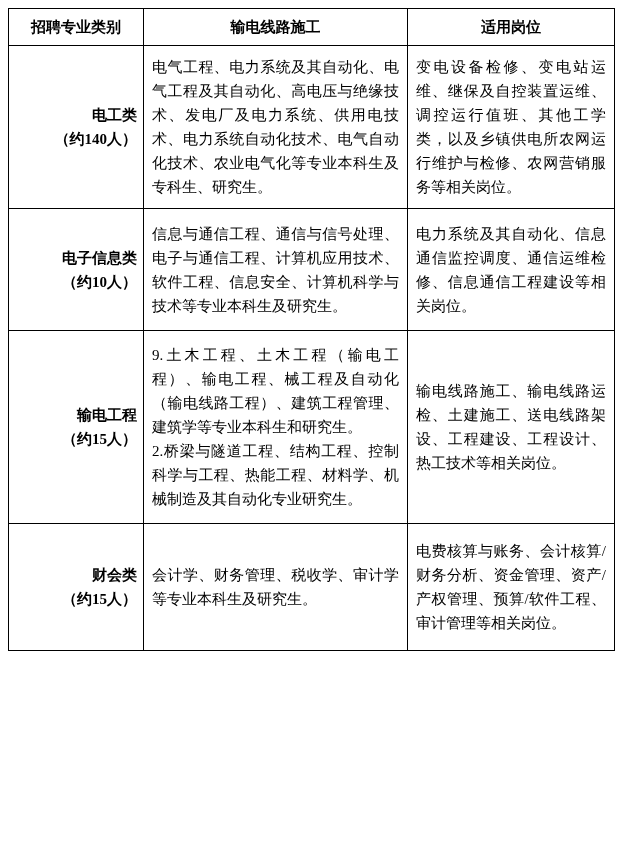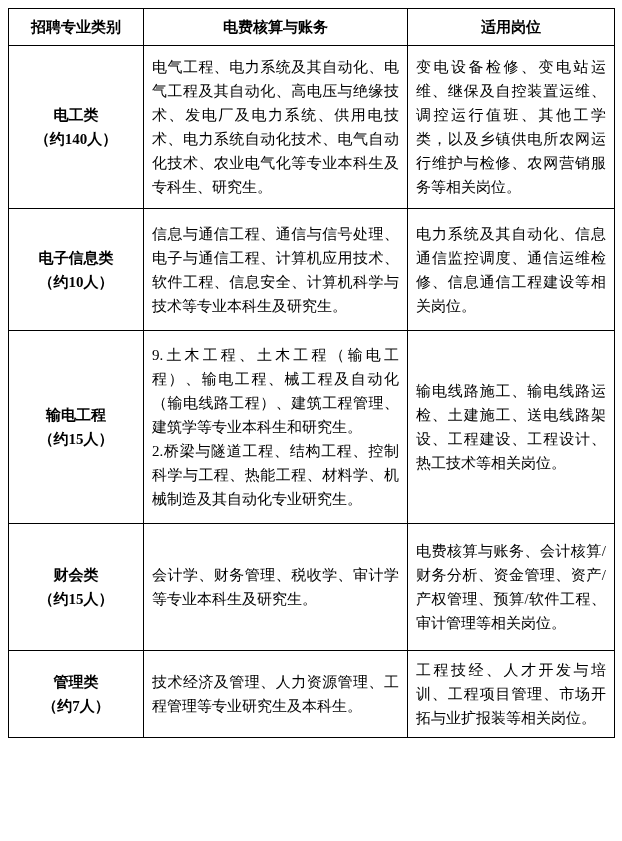--- a/index.html
+++ b/index.html
@@ -41,21 +41,21 @@
   }
   tr.hdr { height: 37px; }
   tr.r0 { height: 163px; }
   tr.r1 { height: 122px; }
   tr.r2 { height: 193px; }
   tr.r3 { height: 127px; }
   tr.r4 { height: 87px; }
   tr.r5 { height: 96px; }
   td.cat {
     font-weight: bold;
-    text-align: center;
+    text-align: right;
     padding: 4px 6px;
   }
   td.maj {
     text-align: justify;
     padding: 6px 8px;
     font-family: Liberation Serif, serif;
   }
   td.pos {
     text-align: justify;
     padding: 6px 8px;
@@ -67,21 +67,21 @@
 <div class="page">
   <table class="recruit-table">
     <colgroup>
       <col class="c1">
         <col class="c2">
         <col class="c3">
     </colgroup>
     <thead>
       <tr class="hdr">
         <th>招聘专业类别</th>
-        <th>电费核算与账务</th>
+        <th>输电线路施工</th>
         <th>适用岗位</th>
       </tr>
     </thead>
     <tbody>
       <tr class="r0">
         <td class="cat">电工类
 （约140人）</td>
         <td class="maj">电气工程、电力系统及其自动化、电气工程及其自动化、高电压与绝缘技术、发电厂及电力系统、供用电技术、电力系统自动化技术、电气自动化技术、农业电气化等专业本科生及专科生、研究生。</td>
         <td class="pos">变电设备检修、变电站运维、继保及自控装置运维、调控运行值班、其他工学类，以及乡镇供电所农网运行维护与检修、农网营销服务等相关岗位。</td>
       </tr>
@@ -97,21 +97,15 @@
         <td class="maj">9.土木工程、土木工程（输电工程）、输电工程、械工程及自动化（输电线路工程）、建筑工程管理、建筑学等专业本科生和研究生。
 2.桥梁与隧道工程、结构工程、控制科学与工程、热能工程、材料学、机械制造及其自动化专业研究生。</td>
         <td class="pos">输电线路施工、输电线路运检、土建施工、送电线路架设、工程建设、工程设计、热工技术等相关岗位。</td>
       </tr>
       <tr class="r3">
         <td class="cat">财会类
 （约15人）</td>
         <td class="maj">会计学、财务管理、税收学、审计学等专业本科生及研究生。</td>
         <td class="pos">电费核算与账务、会计核算/财务分析、资金管理、资产/产权管理、预算/软件工程、审计管理等相关岗位。</td>
       </tr>
-      <tr class="r4">
-        <td class="cat">管理类
-（约7人）</td>
-        <td class="maj">技术经济及管理、人力资源管理、工程管理等专业研究生及本科生。</td>
-        <td class="pos">工程技经、人才开发与培训、工程项目管理、市场开拓与业扩报装等相关岗位。</td>
-      </tr>
     </tbody>
   </table>
 </div>
 
 </body></html>

